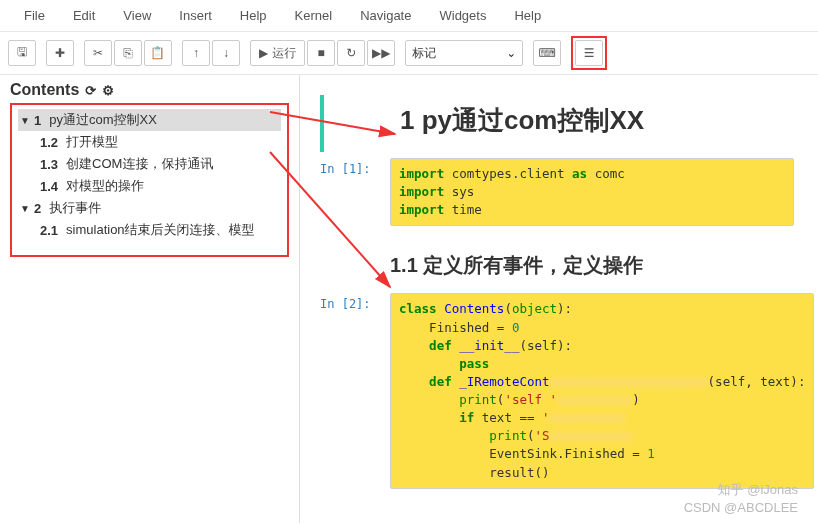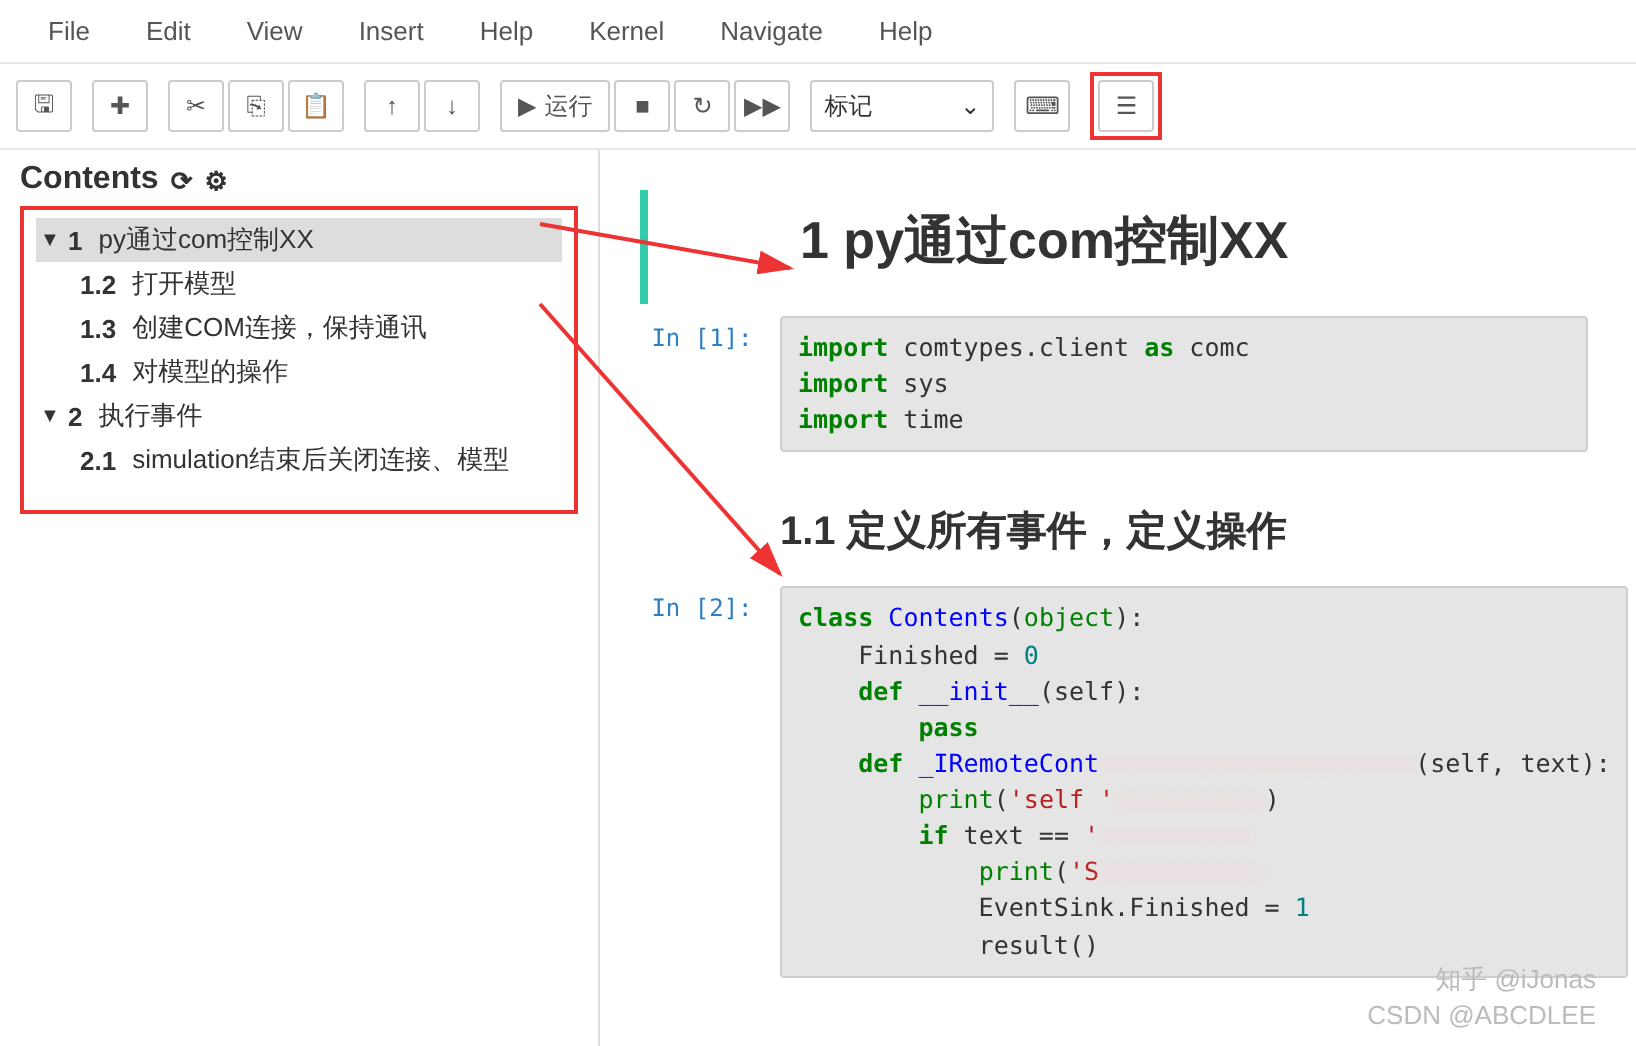--- a/index.html
+++ b/index.html
@@ -5,46 +5,46 @@
 * { box-sizing: border-box; margin: 0; padding: 0; }
 body { font-family: "Helvetica Neue", Helvetica, Arial, sans-serif; font-size: 13px; color: #333; background: #fff; width: 818px; height: 523px; overflow: hidden; position: relative; }
 
 .menubar { display: flex; padding: 4px 10px; border-bottom: 1px solid #e7e7e7; gap: 0; }
 .menubar .menu-item { padding: 4px 14px; cursor: pointer; color: #555; }
 
 .toolbar { display: flex; align-items: center; padding: 4px 8px; border-bottom: 1px solid #e7e7e7; gap: 2px; }
 .tb-btn { width: 28px; height: 26px; border: 1px solid #ccc; background: #fff; display: flex; align-items: center; justify-content: center; border-radius: 2px; cursor: pointer; font-size: 12px; color: #555; }
 .tb-btn-wide { width: auto; padding: 0 8px; gap: 4px; }
 .tb-sep { width: 6px; }
-.cell-type { height: 26px; width: 92px; border: 1px solid #ccc; border-radius: 2px; background: #fff; display: flex; align-items: center; justify-content: space-between; padding: 0 6px; font-size: 12px; cursor: pointer; }
+.cell-type { height: 26px; width: 118px; border: 1px solid #ccc; border-radius: 2px; background: #fff; display: flex; align-items: center; justify-content: space-between; padding: 0 6px; font-size: 12px; cursor: pointer; }
 .toc-toggle-box { border: 2px solid #e33; padding: 2px; }
 
 .main { display: flex; height: calc(523px - 62px); }
 .sidebar { width: 300px; border-right: 1px solid #ddd; padding: 6px 10px; position: relative; }
 .contents-header { font-weight: bold; font-size: 16px; display: flex; align-items: center; gap: 6px; margin-bottom: 4px; }
 .contents-header .hicon { font-size: 13px; cursor: pointer; }
 
 .toc-box { border: 2px solid #e33; padding: 4px 6px 14px 6px; }
 .toc-item { padding: 2px 0 2px 2px; cursor: pointer; display: flex; align-items: center; gap: 4px; }
 .toc-l1 { font-weight: normal; }
 .toc-l1.selected { background: #ddd; }
 .toc-l2 { padding-left: 22px; }
 .arrow { font-size: 10px; color: #333; width: 10px; display: inline-block; }
 .num { font-weight: bold; margin-right: 4px; }
 
 .notebook { flex: 1; overflow: hidden; padding: 0 0 0 20px; position: relative; }
 .cell { display: flex; margin: 6px 0; }
 .cell.h1 { border-left: 4px solid #3ca; padding-left: 6px; margin-top: 20px; }
-.prompt { width: 70px; text-align: center; color: #307FC1; font-family: monospace; font-size: 12px; padding: 4px 8px 0 0; flex-shrink: 0; }
+.prompt { width: 70px; text-align: left; color: #307FC1; font-family: monospace; font-size: 12px; padding: 4px 8px 0 0; flex-shrink: 0; }
 .cell-body { flex: 1; padding-right: 24px; }
 h1.nb-h1 { font-size: 26px; font-weight: bold; margin: 8px 0 14px 0; }
 h2.nb-h2 { font-size: 20px; font-weight: bold; margin: 20px 0 8px 0; }
 .nb-text { margin: 6px 0 10px 0; }
 
-pre.code { font-family: "DejaVu Sans Mono", Menlo, Consolas, monospace; font-size: 12.5px; line-height: 1.45; border: 1px solid #cfcfcf; background: #e5e5e5; padding: 6px 8px; border-radius: 2px; white-space: pre; overflow: hidden; }
+pre.code { font-family: "DejaVu Sans Mono", Menlo, Consolas, monospace; font-size: 12.5px; line-height: 1.45; border: 1px solid #cfcfcf; background: #fde047; padding: 6px 8px; border-radius: 2px; white-space: pre; overflow: hidden; }
 .kw { color: #008000; font-weight: bold; }
 .nm { color: #0000ff; }
 .num-lit { color: #008080; }
 .str { color: #ba2121; }
 .bi { color: #008000; }
 .blur { color: transparent; text-shadow: 0 0 6px #f7cfcf; background: transparent; }
 .watermark { position: absolute; right: 20px; bottom: 6px; font-size: 13px; color: #bbb; text-align: right; line-height: 1.4; }
 
 svg.arrow-svg { position: absolute; top: 62px; left: 0; width: 818px; height: 461px; pointer-events: none; }
 </style>
@@ -52,20 +52,21 @@
 <body>
 
 <div class="menubar">
   <div class="menu-item">File</div>
   <div class="menu-item">Edit</div>
   <div class="menu-item">View</div>
   <div class="menu-item">Insert</div>
   <div class="menu-item">Help</div>
   <div class="menu-item">Kernel</div>
   <div class="menu-item">Navigate</div>
+  <div class="menu-item">Widgets</div>
   <div class="menu-item">Help</div>
 </div>
 
 <div class="toolbar">
   <div class="tb-btn">
       <span>🖫</span>
     </div>
   <div class="tb-sep"></div>
   <div class="tb-btn">
       <span>✚</span>

